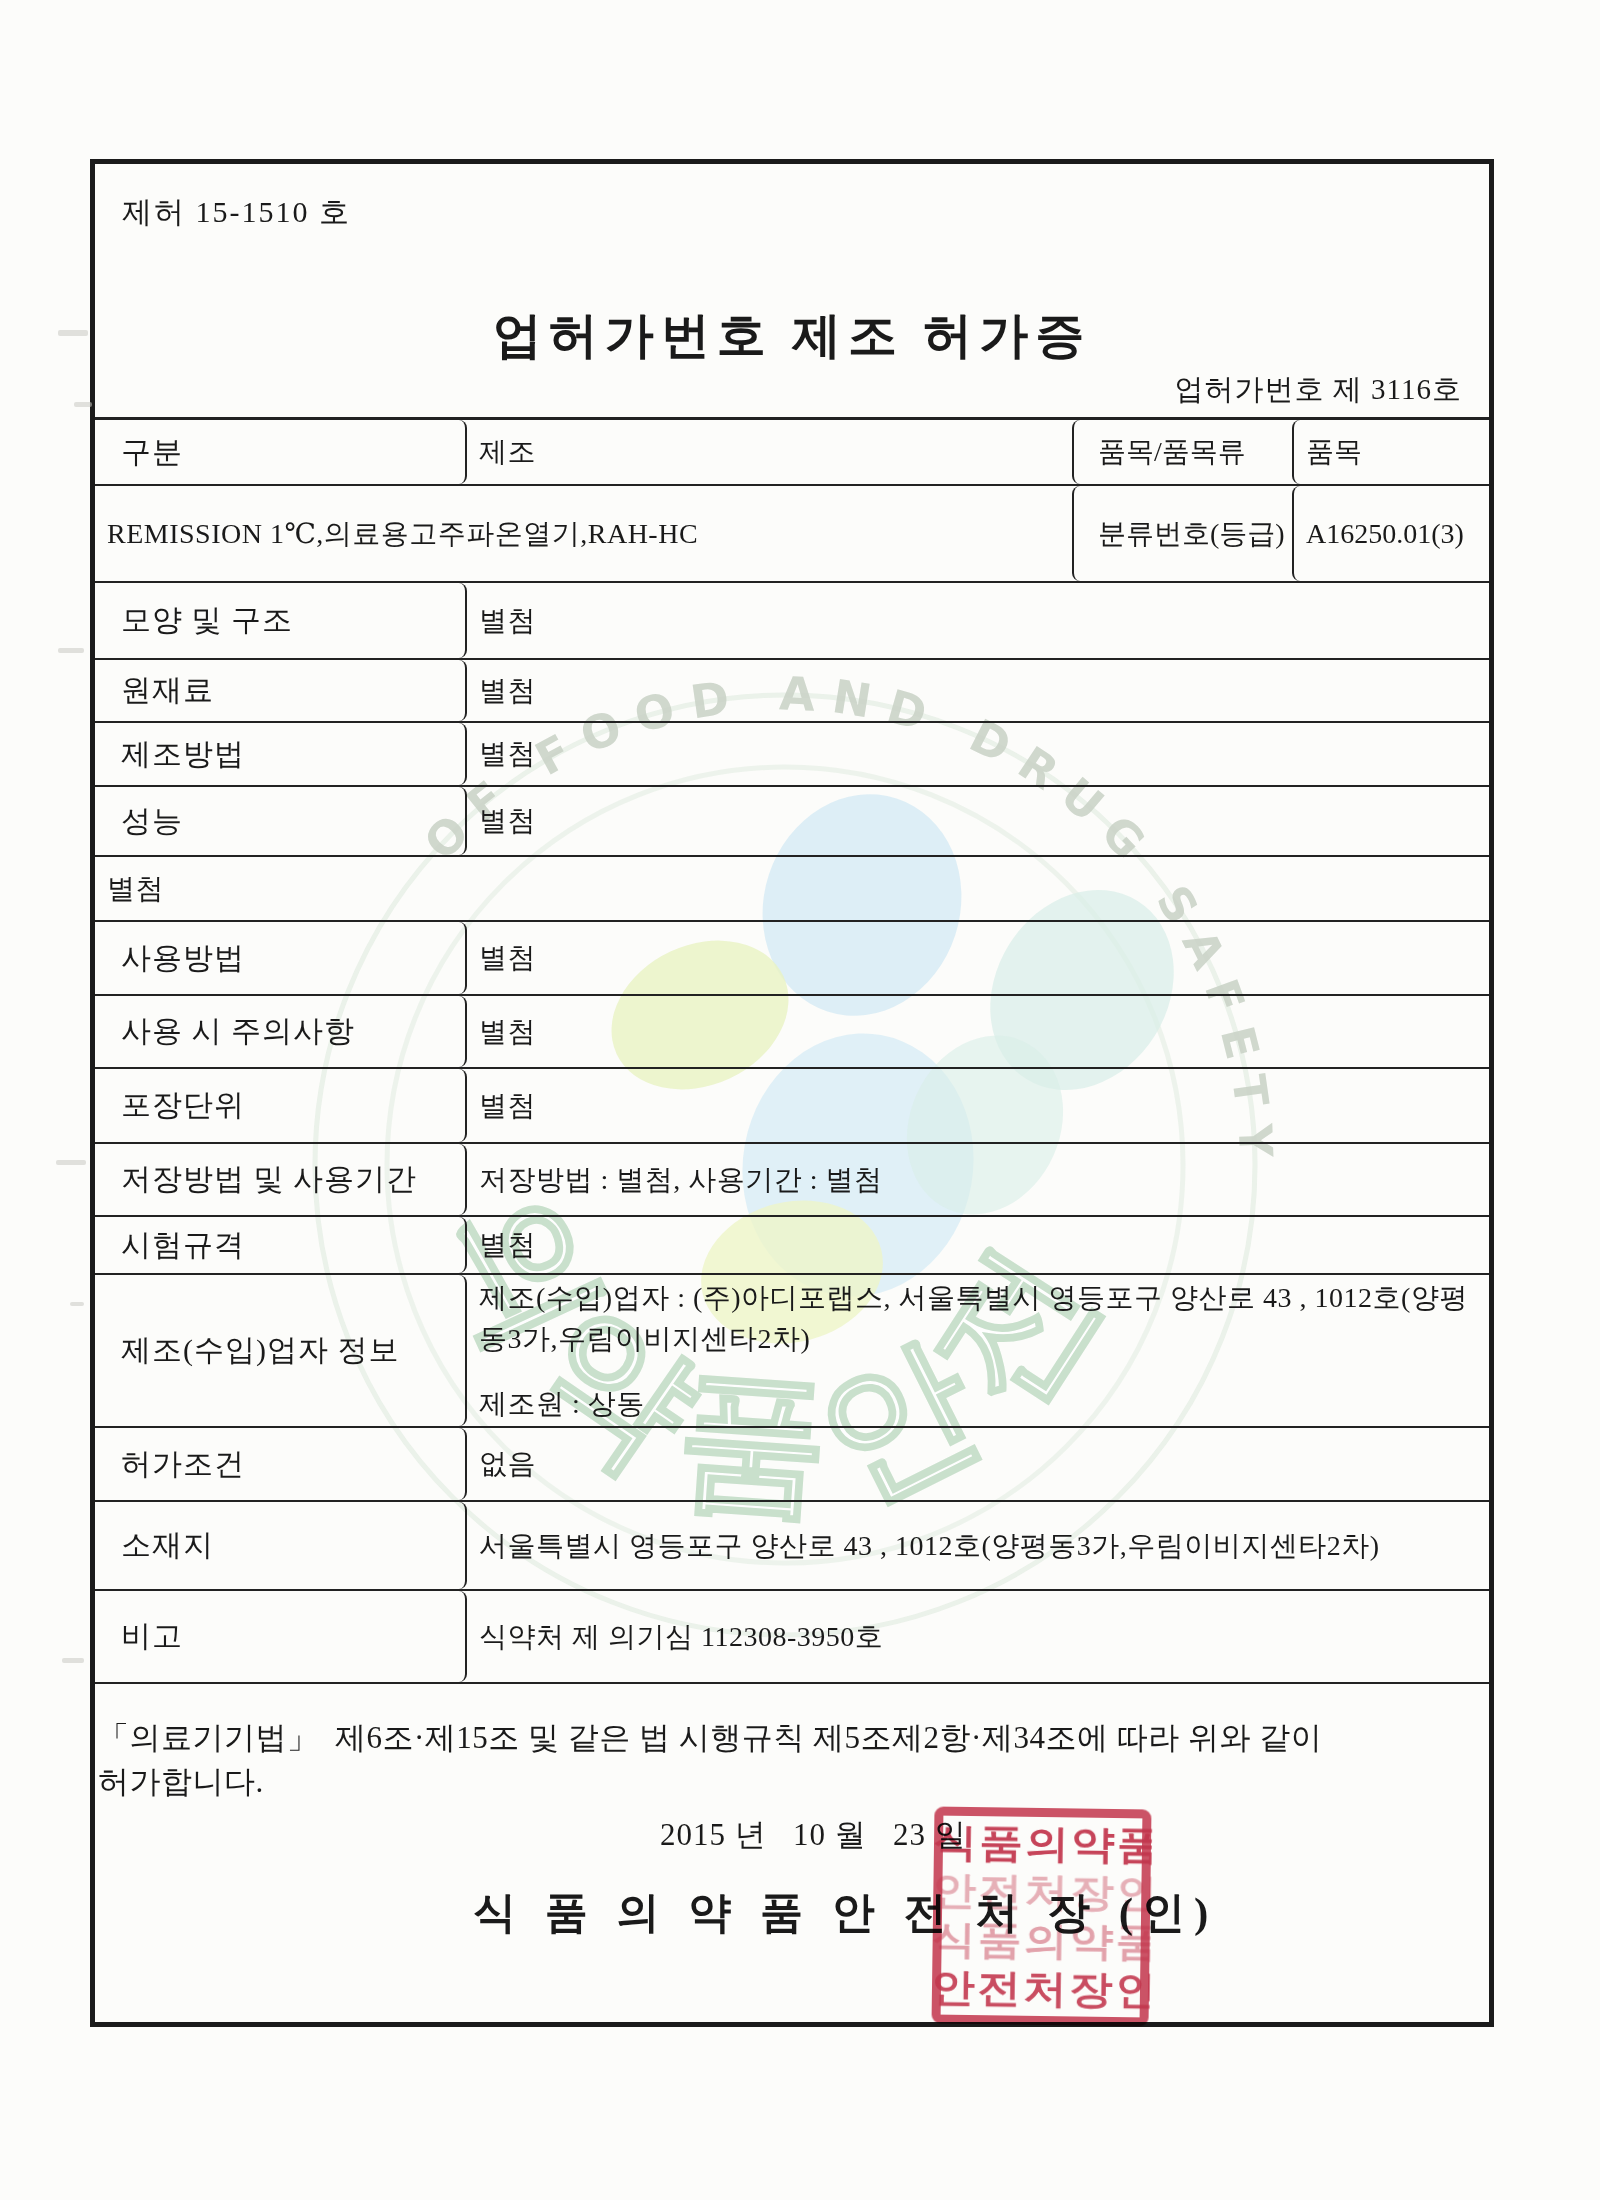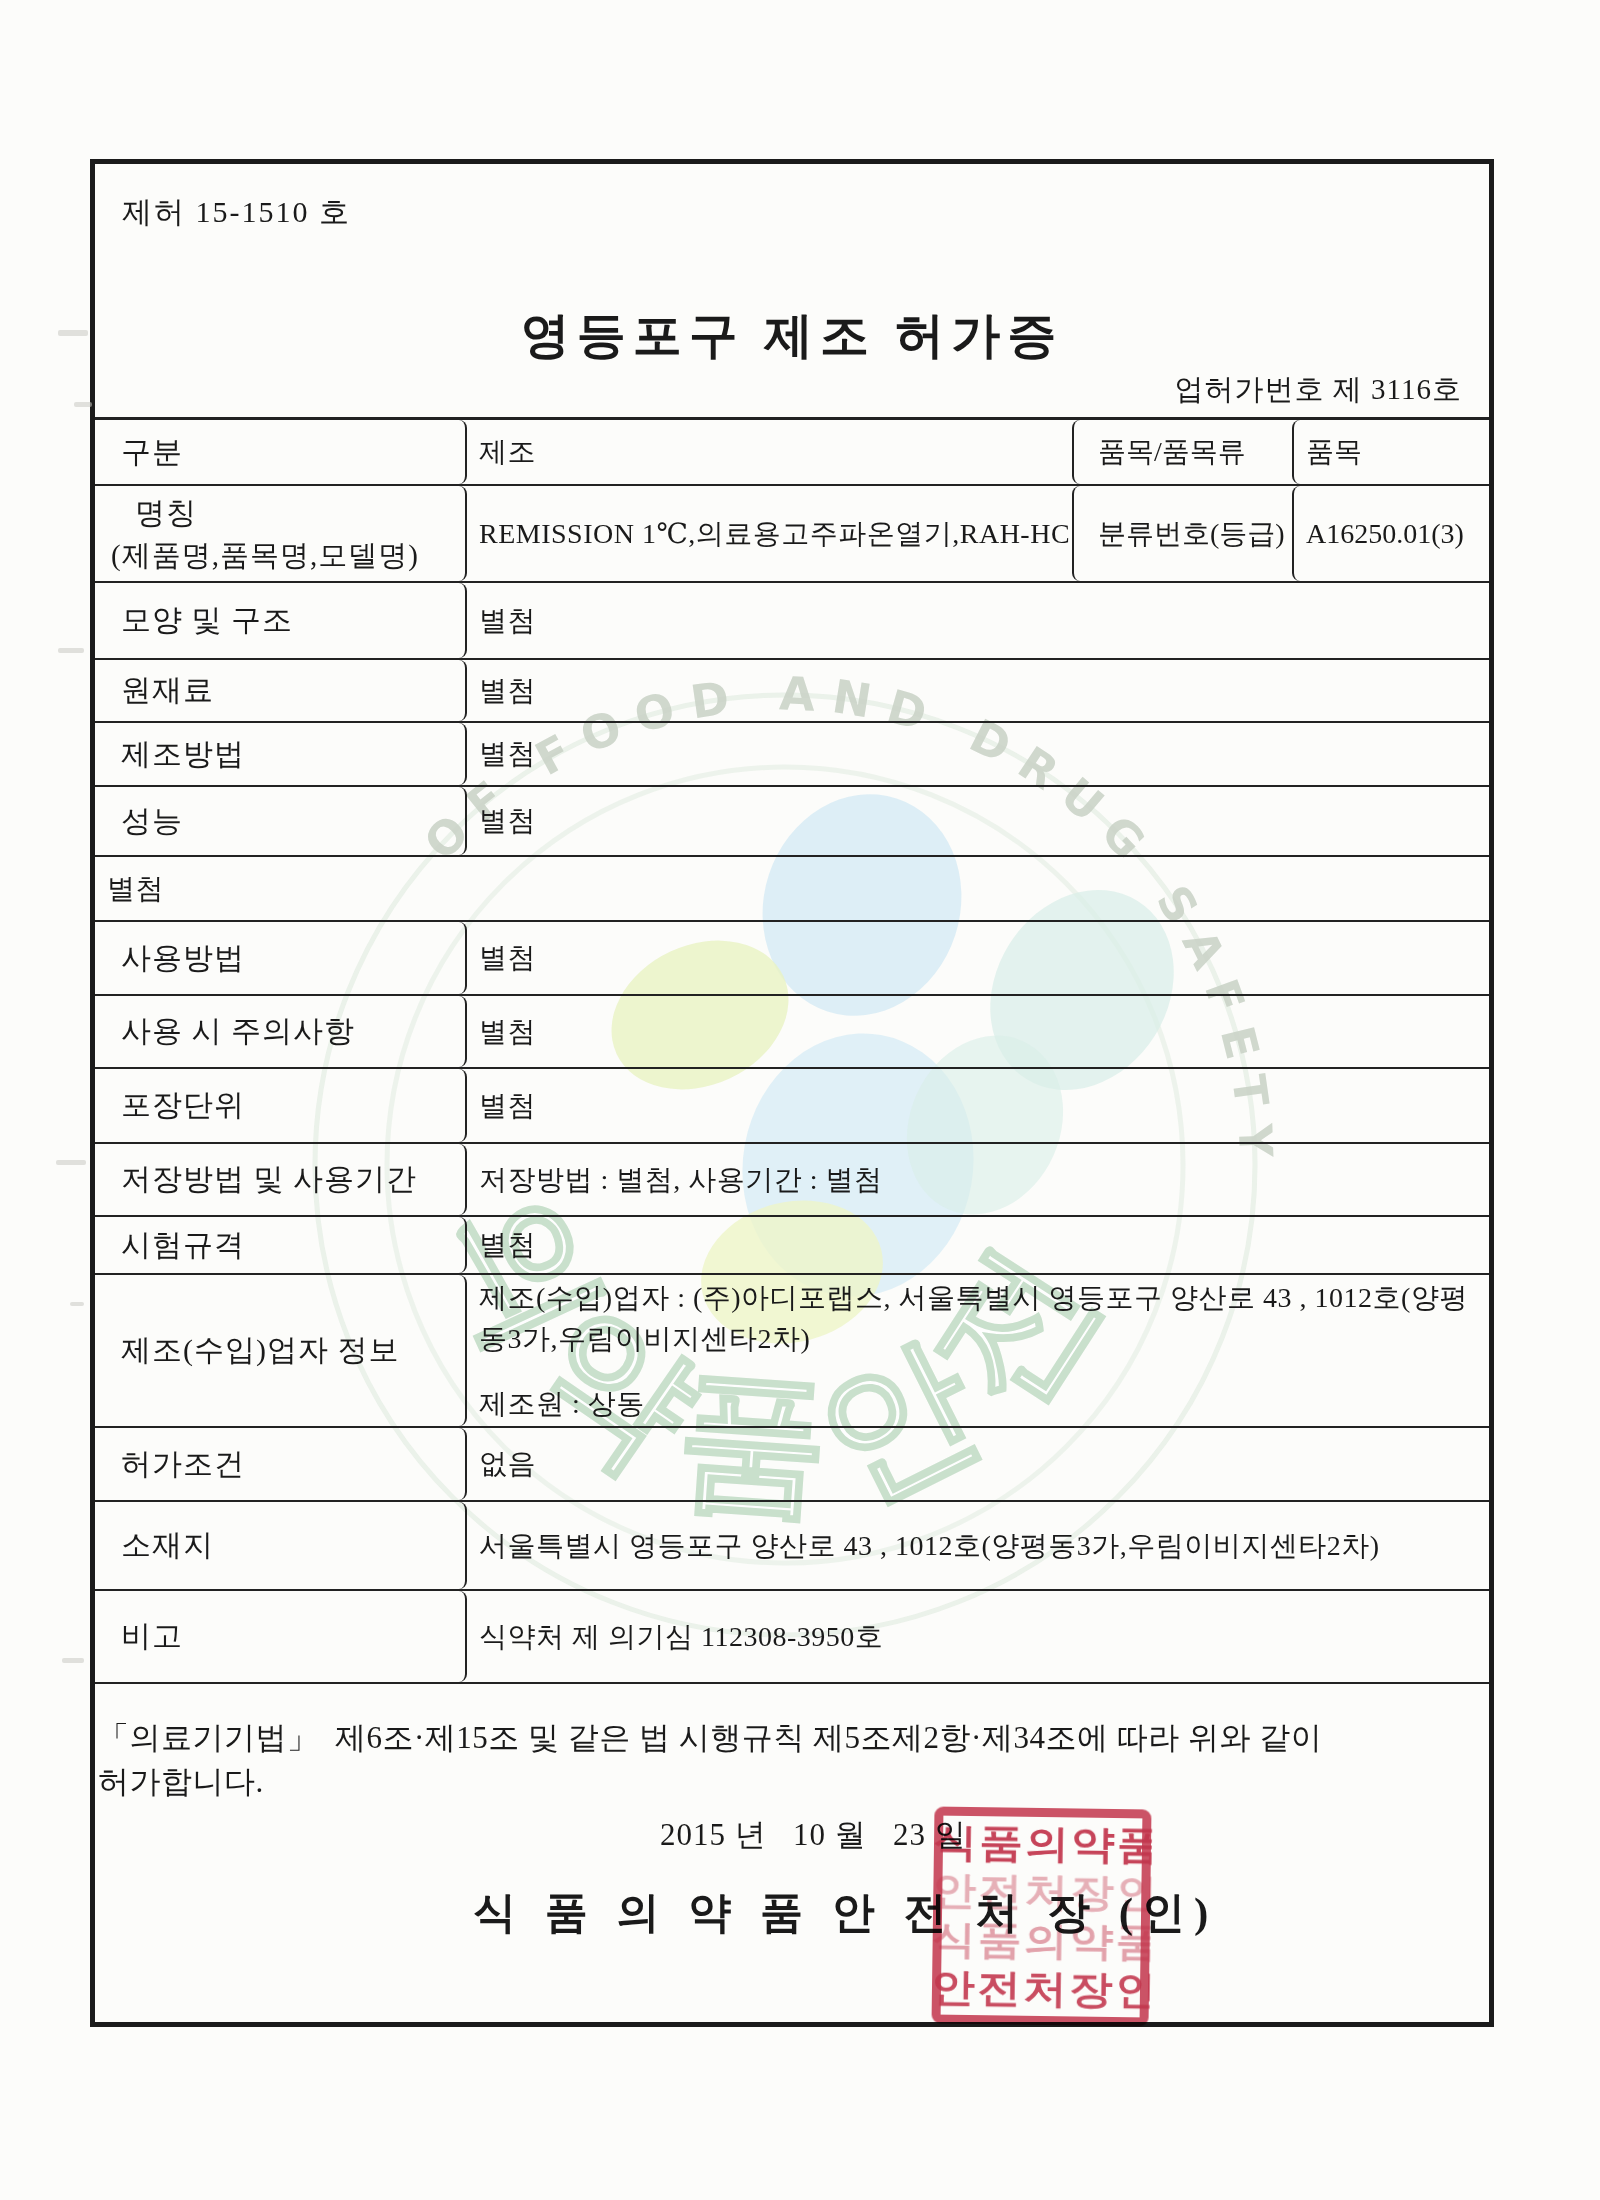--- a/index.html
+++ b/index.html
@@ -126,37 +126,33 @@
   <div class="smudge sm1"></div>
   <div class="smudge sm2"></div>
   <div class="smudge sm3"></div>
   <div class="smudge sm4"></div>
   <div class="smudge sm5"></div>
   <div class="smudge sm6"></div>
 
   <div class="doc-border"></div>
 
   <div class="doc-number">제허 15-1510 호</div>
-  <div class="title">영등포구 제조 허가증</div>
+  <div class="title">업허가번호 제조 허가증</div>
   <div class="license-no">업허가번호 제 3116호</div>
 
   <div class="table">
 
     <div class="trow r0">
       <div class="cell lab">구분</div>
       <div class="cell val">제조</div>
       <div class="cell c3">품목/품목류</div>
       <div class="cell c4">품목</div>
     </div>
 
     <div class="trow r1">
-      <div class="cell lab two">
-        <span class="l1">명칭</span>
-        <span class="l2">(제품명,품목명,모델명)</span>
-      </div>
       <div class="cell val">REMISSION 1℃,의료용고주파온열기,RAH-HC</div>
       <div class="cell c3">분류번호(등급)</div>
       <div class="cell c4">A16250.01(3)</div>
     </div>
 
     <div class="trow r2">
       <div class="cell lab">모양 및 구조</div>
       <div class="cell val">별첨</div>
     </div>
 

